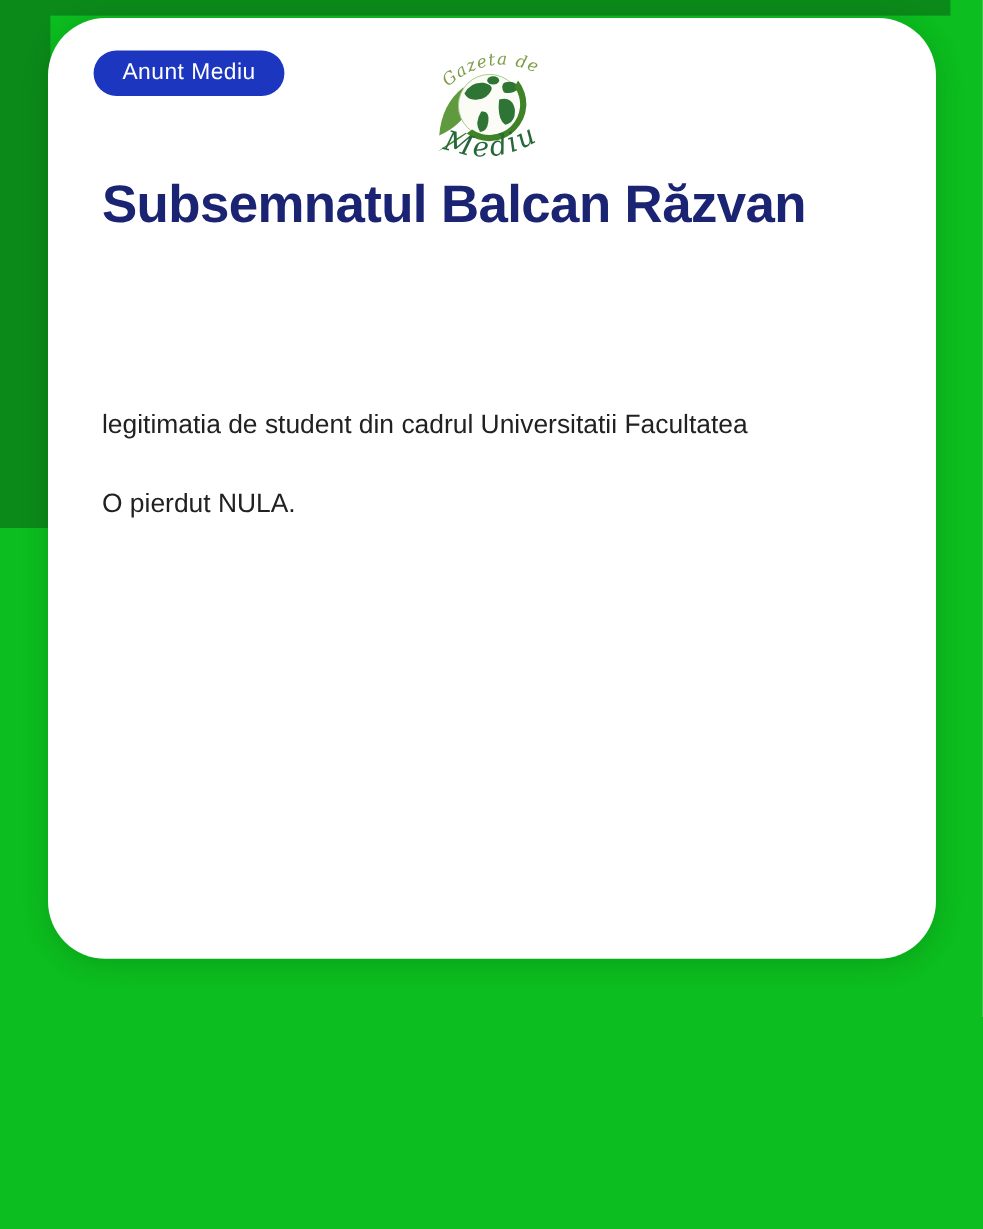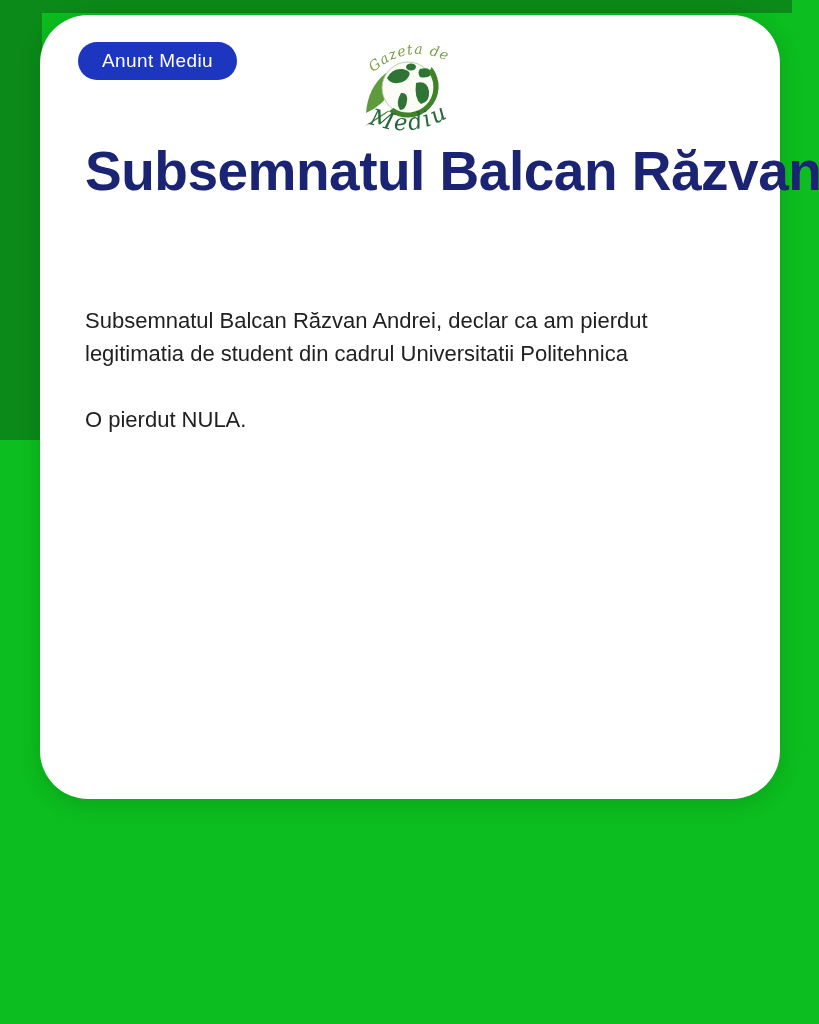--- a/index.html
+++ b/index.html
@@ -33,21 +33,21 @@
   .logo{
     position:absolute;left:314px;top:16px;width:112px;height:110px;
   }
   .logo text{
     font-family:"DejaVu Serif", serif;
     font-style:italic;
   }
   .title{
     position:absolute;left:45px;top:126px;width:670px;margin:0;
     color:#1B2472;
-    font-size:55px;line-height:60px;font-weight:800;
+    font-size:44px;line-height:60px;font-weight:800;
     letter-spacing:-0.5px;
   }
   .body-text{
     position:absolute;left:45px;top:289px;width:670px;margin:0;
     color:#212121;
     font-size:22px;line-height:33px;font-weight:400;
   }
   .line{white-space:nowrap;}
 </style>
 </head>
@@ -85,19 +85,19 @@
     <text font-size="23" fill="#26683A" letter-spacing="2">
       <textPath href="#arcBottom" startOffset="50%" text-anchor="middle">Mediu</textPath>
     </text>
   </svg>
 
   <h1 class="title">
     <span class="line">Subsemnatul Balcan Răzvan</span><br>
   </h1>
 
   <p class="body-text">
-    <span class="line">Subsemnatul Balcan Răzvan Andrei, declar ca am pierdut</span><br>
-    <span class="line">legitimatia de student din cadrul Universitatii Politehnica</span><br>
+    <br>
+    <span class="line">legitimatia de student din cadrul Universitatii Facultatea</span><br>
     <br>
     <span class="line">O pierdut NULA.</span>
   </p>
 
 </div>
 
 </body></html>

